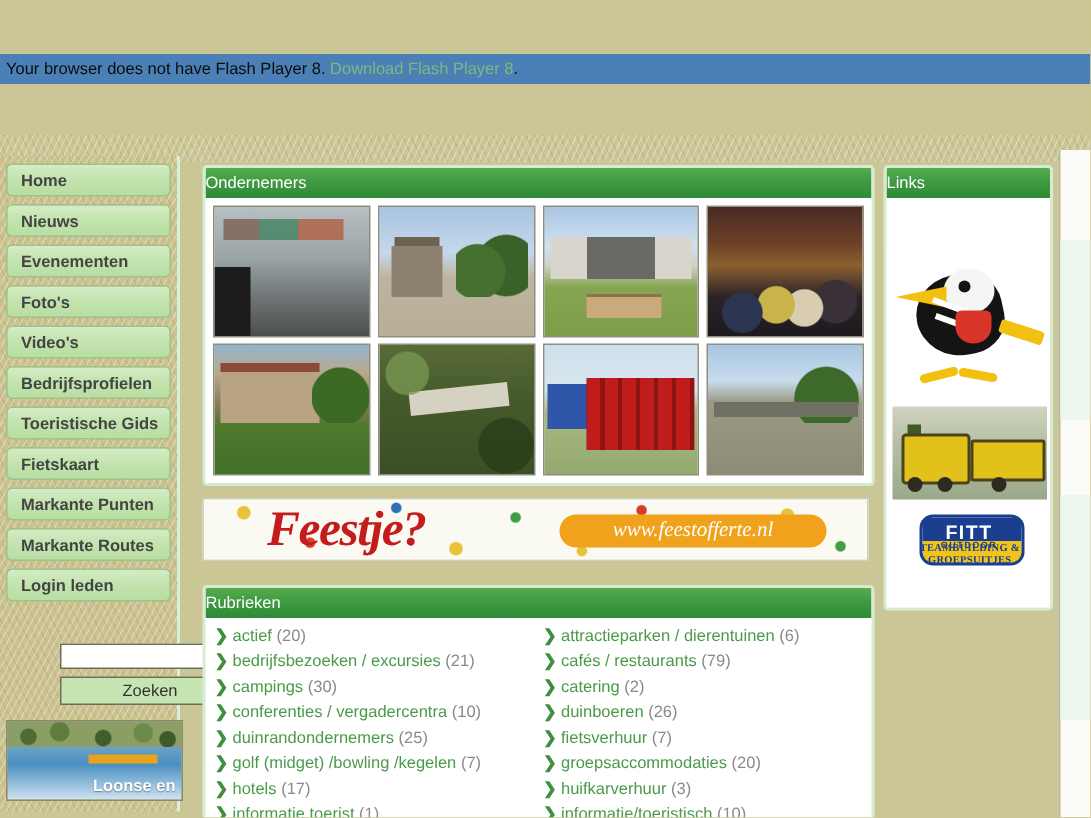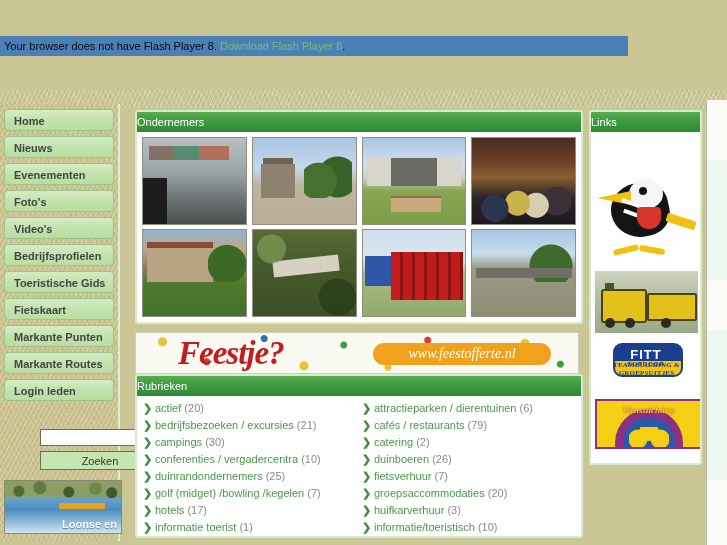--- a/index.html
+++ b/index.html
@@ -47,21 +47,21 @@
   
   #topband {
     position: absolute;
     left: 0; top: 0;
     width: 727px; height: 36px;
     background: #cbc695;
   }
   #flashbar {
     position: absolute;
     left: 0; top: 36px;
-    width: 628px; height: 20px;
+    width: 727px; height: 20px;
     background: #4a80b5;
     line-height: 20px;
     font-size: 11px;
     color: #0b0b0b;
     white-space: nowrap;
     padding-left: 4px;
     box-sizing: border-box;
   }
   #flashbar a {
     color: #7fb87f;
@@ -288,21 +288,21 @@
 
   
   #banner {
     position: relative;
     width: 444px;
     height: 42px;
     border: 1px solid #cfcfc0;
     box-sizing: border-box;
     background: #fbfaf2;
     overflow: hidden;
-    margin-bottom: 0;
+    margin-bottom: 16px;
   }
   #banner .confetti {
     position: absolute; inset: 0;
     background:
       radial-gradient(circle at 6% 22%, #e8c23a 0 4px, transparent 5px),
       radial-gradient(circle at 16% 72%, #d93b2b 0 3px, transparent 4px),
       radial-gradient(circle at 29% 14%, #2f6fb5 0 3px, transparent 4px),
       radial-gradient(circle at 38% 82%, #e8c23a 0 4px, transparent 5px),
       radial-gradient(circle at 47% 30%, #3e9e46 0 3px, transparent 4px),
       radial-gradient(circle at 57% 86%, #e8c23a 0 3px, transparent 4px),
@@ -641,24 +641,18 @@
         </a>
 
         <a href="#" class="linklogo logo-fitt">
           <span class="badge"></span>
           <span class="ft">FITT</span>
           <span class="fo">OUTDOOR</span>
           <span class="tagline">TEAMBUILDING &amp; GROEPSUITJES</span>
         </a>
 
 
-        <a href="#" class="linklogo logo-wens">
-          <span class="ring"></span>
-          <span class="ring-in"></span>
-          <span class="arc">Wensstichting</span>
-          <span class="circles"></span>
-        </a>
 
       </div>
     </div>
   </div>
 
 </div>
 
 </body></html>

